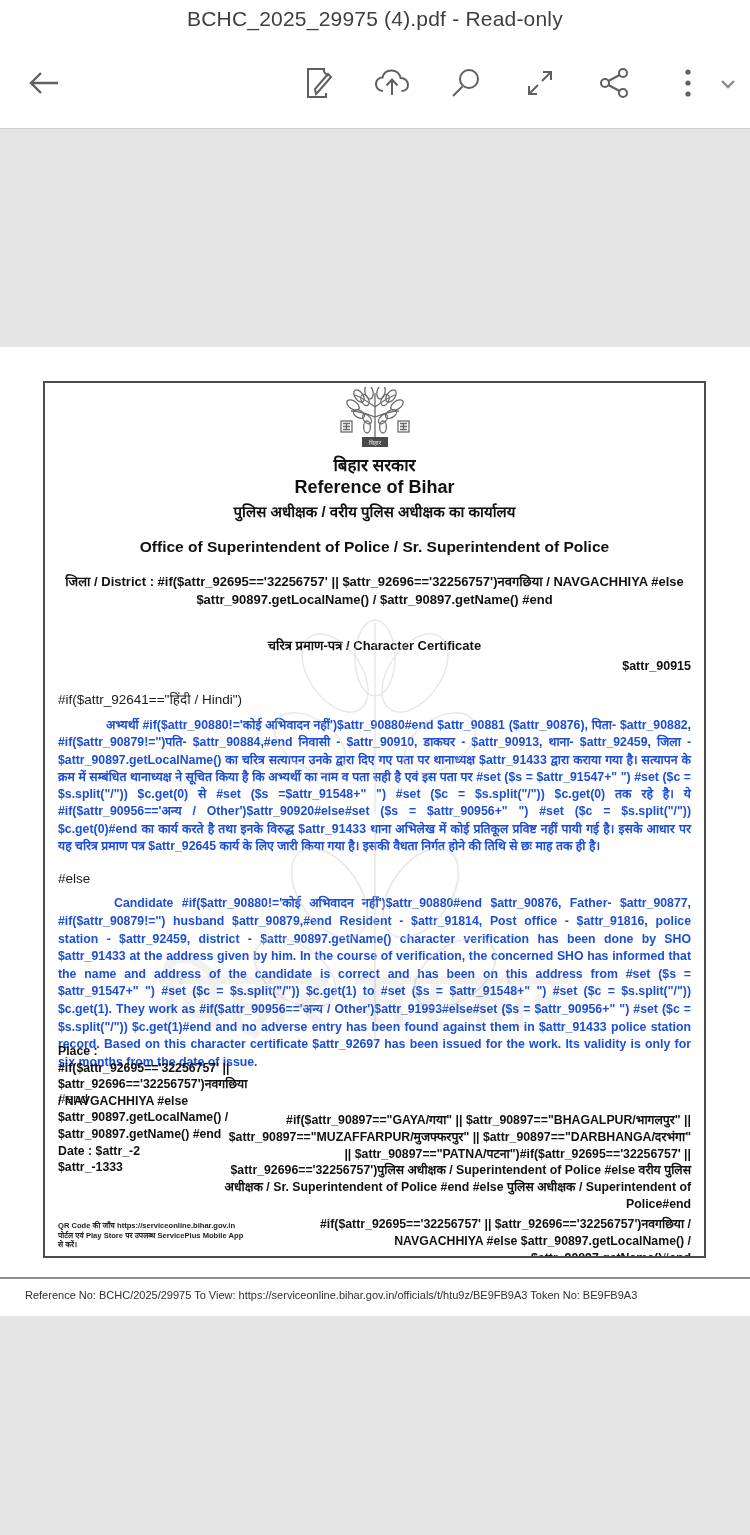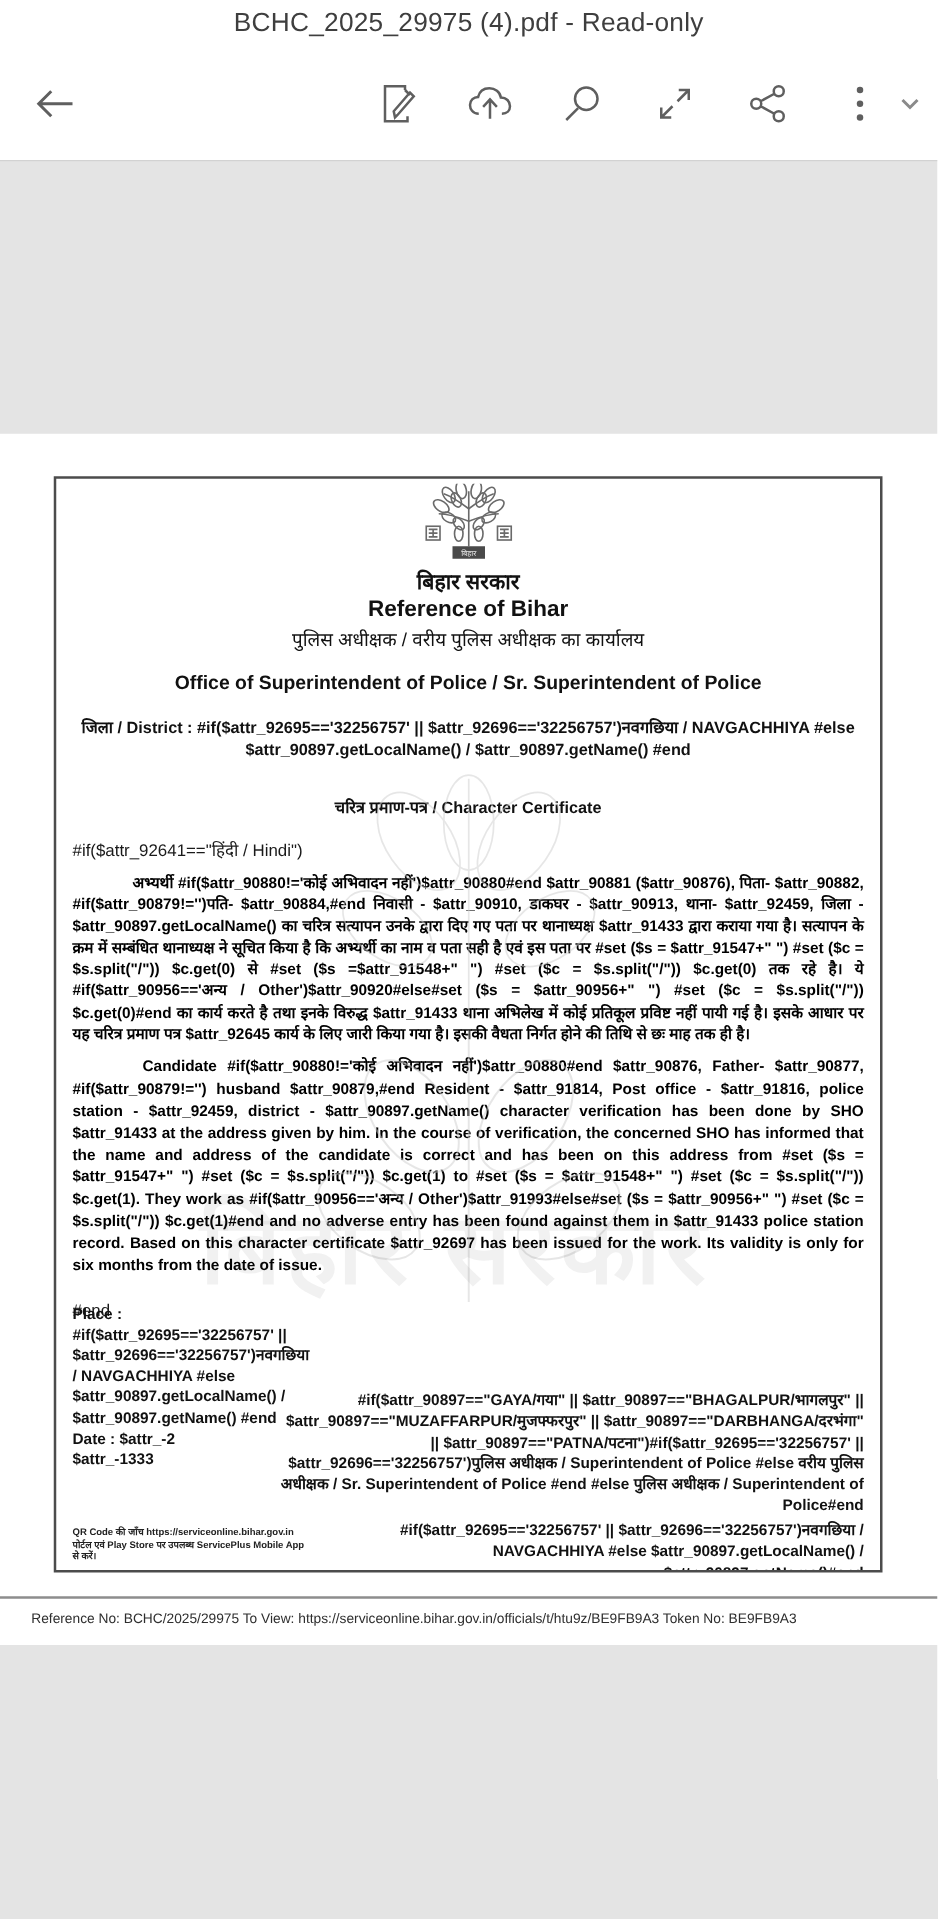--- a/index.html
+++ b/index.html
@@ -27,33 +27,33 @@
     color:#111; overflow:hidden; }
   .wm { position:absolute; pointer-events:none; opacity:.5; }
   .wm svg { stroke:#cfcfcf; fill:none; stroke-width:1.4; }
   .wm-text { position:absolute; pointer-events:none; font-weight:bold;
     color:rgba(60,60,60,0.07); font-size:78px; letter-spacing:4px; white-space:nowrap; }
 
   .emblem { width:92px; height:64px; margin:2px auto 0 auto; display:block; }
   .c { text-align:center; }
   .org-hi   { font-size:17px; font-weight:bold; margin-top:2px; }
   .org-en   { font-size:18px; font-weight:bold; margin-top:1px; }
-  .office-hi{ font-size:15px; font-weight:normal; margin-top:3px; }
+  .office-hi{ font-size:15px; font-weight:bold; margin-top:3px; }
   .office-en{ font-size:15.5px; font-weight:bold; margin-top:17px; }
   .district { font-size:13px; font-weight:bold; margin-top:17px; line-height:18px; padding:0 6px; }
   .doc-title{ font-size:13px; font-weight:bold; margin-top:27px; }
 
   .ref-row { display:flex; justify-content:space-between; margin-top:24px;
     font-size:12.5px; font-weight:bold; }
   .date-value { text-align:right; font-size:12.5px; font-weight:bold; margin-top:5px; }
 
   .tok { font-size:13.5px; font-weight:normal; color:#1a1a1a; }
   .if-hindi { margin-top:17px; }
   .para { font-size:12.3px; font-weight:bold; text-align:justify; line-height:17.3px;
-    margin-top:9px; color:#000000; }
+    margin-top:9px; color:#1d4ed8; }
   .para.hi { text-indent:48px; }
   .para.en { text-indent:56px; line-height:17.6px; }
   .else-tok { margin-top:16px; }
   .end-tok  { margin-top:20px; }
 
   .place-block { position:absolute; left:13px; top:660px; width:225px;
     font-size:12.3px; font-weight:bold; line-height:16.6px; white-space:pre-line; }
   .sig-block { position:absolute; right:13px; top:729px; width:468px;
     font-size:12.3px; font-weight:bold; line-height:16.8px; text-align:right; }
   .qr-note { position:absolute; left:13px; top:838px; width:188px;
@@ -194,23 +194,25 @@
       <text x="46" y="58" text-anchor="middle" font-size="6" fill="#e8e8e8" font-family="Liberation Sans, sans-serif">बिहार</text>
     </svg>
 
     <div class="c org-hi">बिहार सरकार</div>
     <div class="c org-en">Reference of Bihar</div>
     <div class="c office-hi">पुलिस अधीक्षक / वरीय पुलिस अधीक्षक का कार्यालय</div>
     <div class="c office-en">Office of Superintendent of Police / Sr. Superintendent of Police</div>
     <div class="c district">जिला / District : #if($attr_92695=='32256757' || $attr_92696=='32256757')नवगछिया / NAVGACHHIYA #else $attr_90897.getLocalName() / $attr_90897.getName() #end</div>
     <div class="c doc-title">चरित्र प्रमाण-पत्र / Character Certificate</div>
 
+    <div class="date-value">$attr_90915</div>
 
     <div class="tok if-hindi">#if($attr_92641=="हिंदी / Hindi")</div>
     <p class="para hi">अभ्यर्थी #if($attr_90880!='कोई अभिवादन नहीं')$attr_90880#end $attr_90881 ($attr_90876), पिता- $attr_90882, #if($attr_90879!='')पति- $attr_90884,#end निवासी - $attr_90910, डाकघर - $attr_90913, थाना- $attr_92459, जिला - $attr_90897.getLocalName() का चरित्र सत्यापन उनके द्वारा दिए गए पता पर थानाध्यक्ष $attr_91433 द्वारा कराया गया है। सत्यापन के क्रम में सम्बंधित थानाध्यक्ष ने सूचित किया है कि अभ्यर्थी का नाम व पता सही है एवं इस पता पर #set ($s = $attr_91547+" ") #set ($c = $s.split("/")) $c.get(0) से #set ($s =$attr_91548+" ") #set ($c = $s.split("/")) $c.get(0) तक रहे है। ये #if($attr_90956=='अन्य / Other')$attr_90920#else#set ($s = $attr_90956+" ") #set ($c = $s.split("/")) $c.get(0)#end का कार्य करते है तथा इनके विरुद्ध $attr_91433 थाना अभिलेख में कोई प्रतिकूल प्रविष्ट नहीं पायी गई है। इसके आधार पर यह चरित्र प्रमाण पत्र $attr_92645 कार्य के लिए जारी किया गया है। इसकी वैधता निर्गत होने की तिथि से छः माह तक ही है।</p>
+    <div class="tok else-tok">#else</div>
     <p class="para en">Candidate #if($attr_90880!='कोई अभिवादन नहीं')$attr_90880#end $attr_90876, Father- $attr_90877, #if($attr_90879!='') husband $attr_90879,#end Resident - $attr_91814, Post office - $attr_91816, police station - $attr_92459, district - $attr_90897.getName() character verification has been done by SHO $attr_91433 at the address given by him. In the course of verification, the concerned SHO has informed that the name and address of the candidate is correct and has been on this address from #set ($s = $attr_91547+" ") #set ($c = $s.split("/")) $c.get(1) to #set ($s = $attr_91548+" ") #set ($c = $s.split("/")) $c.get(1). They work as #if($attr_90956=='अन्य / Other')$attr_91993#else#set ($s = $attr_90956+" ") #set ($c = $s.split("/")) $c.get(1)#end and no adverse entry has been found against them in $attr_91433 police station record. Based on this character certificate $attr_92697 has been issued for the work. Its validity is only for six months from the date of issue.</p>
     <div class="tok end-tok">#end</div>
 
     <div class="place-block">Place :
 #if($attr_92695=='32256757' ||
 $attr_92696=='32256757')नवगछिया
 / NAVGACHHIYA #else
 $attr_90897.getLocalName() /
 $attr_90897.getName() #end
 Date : $attr_-2

